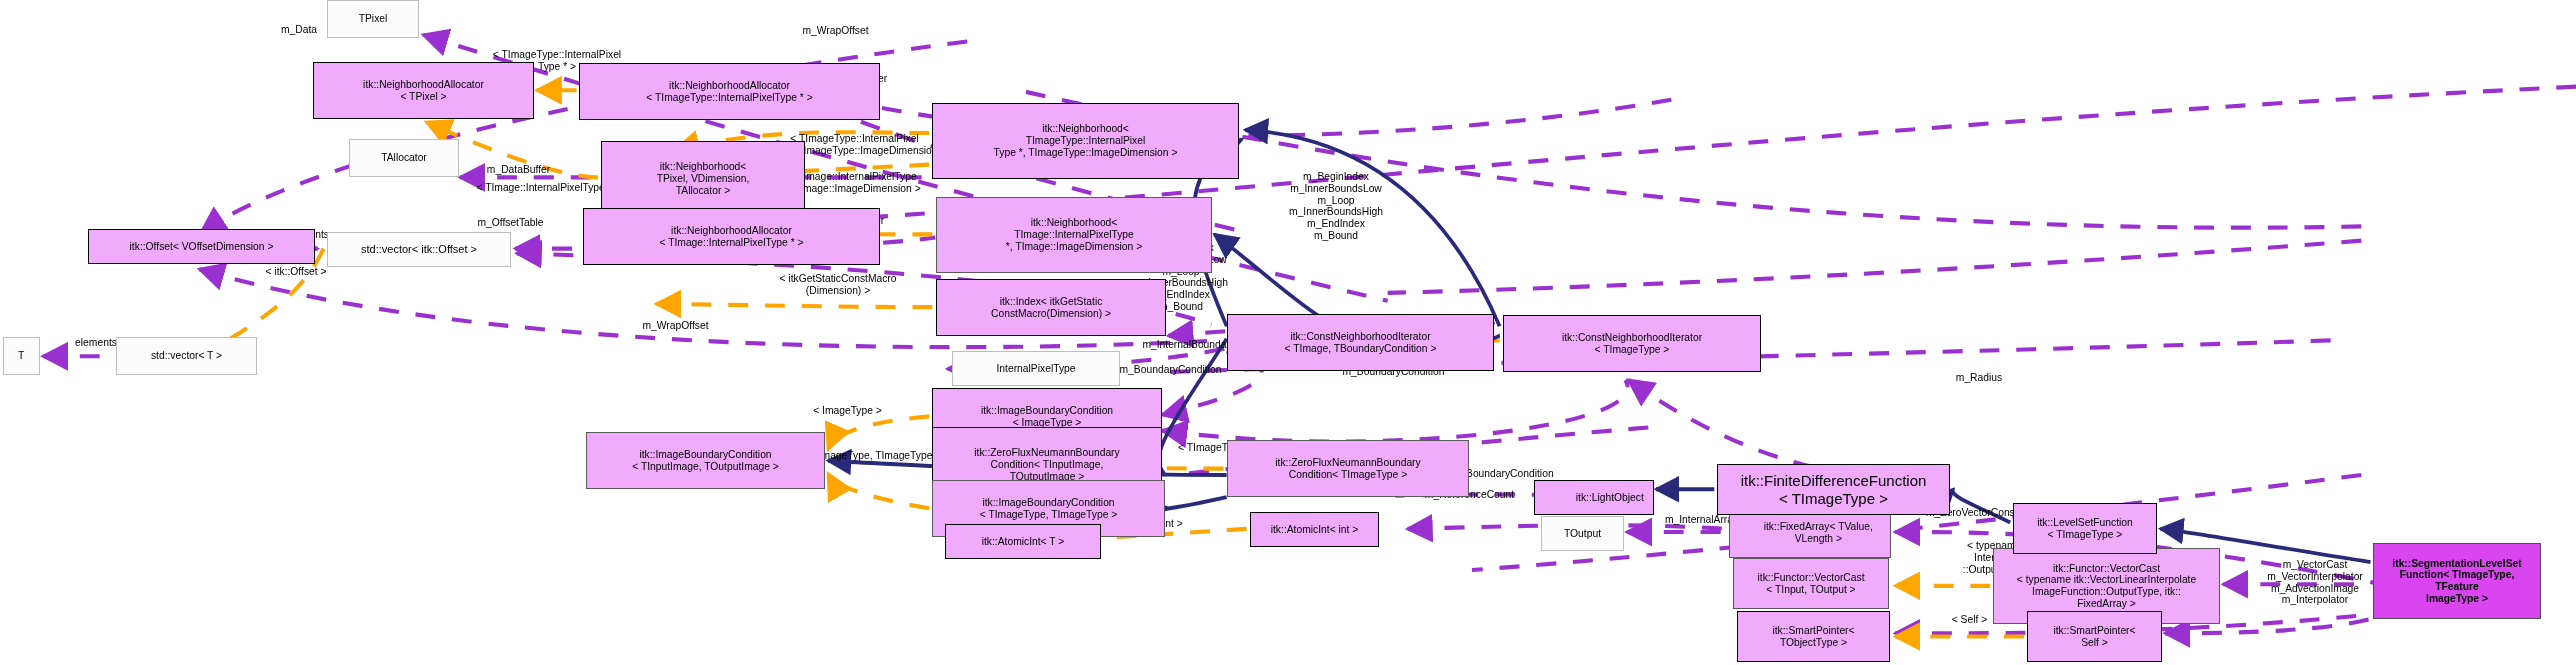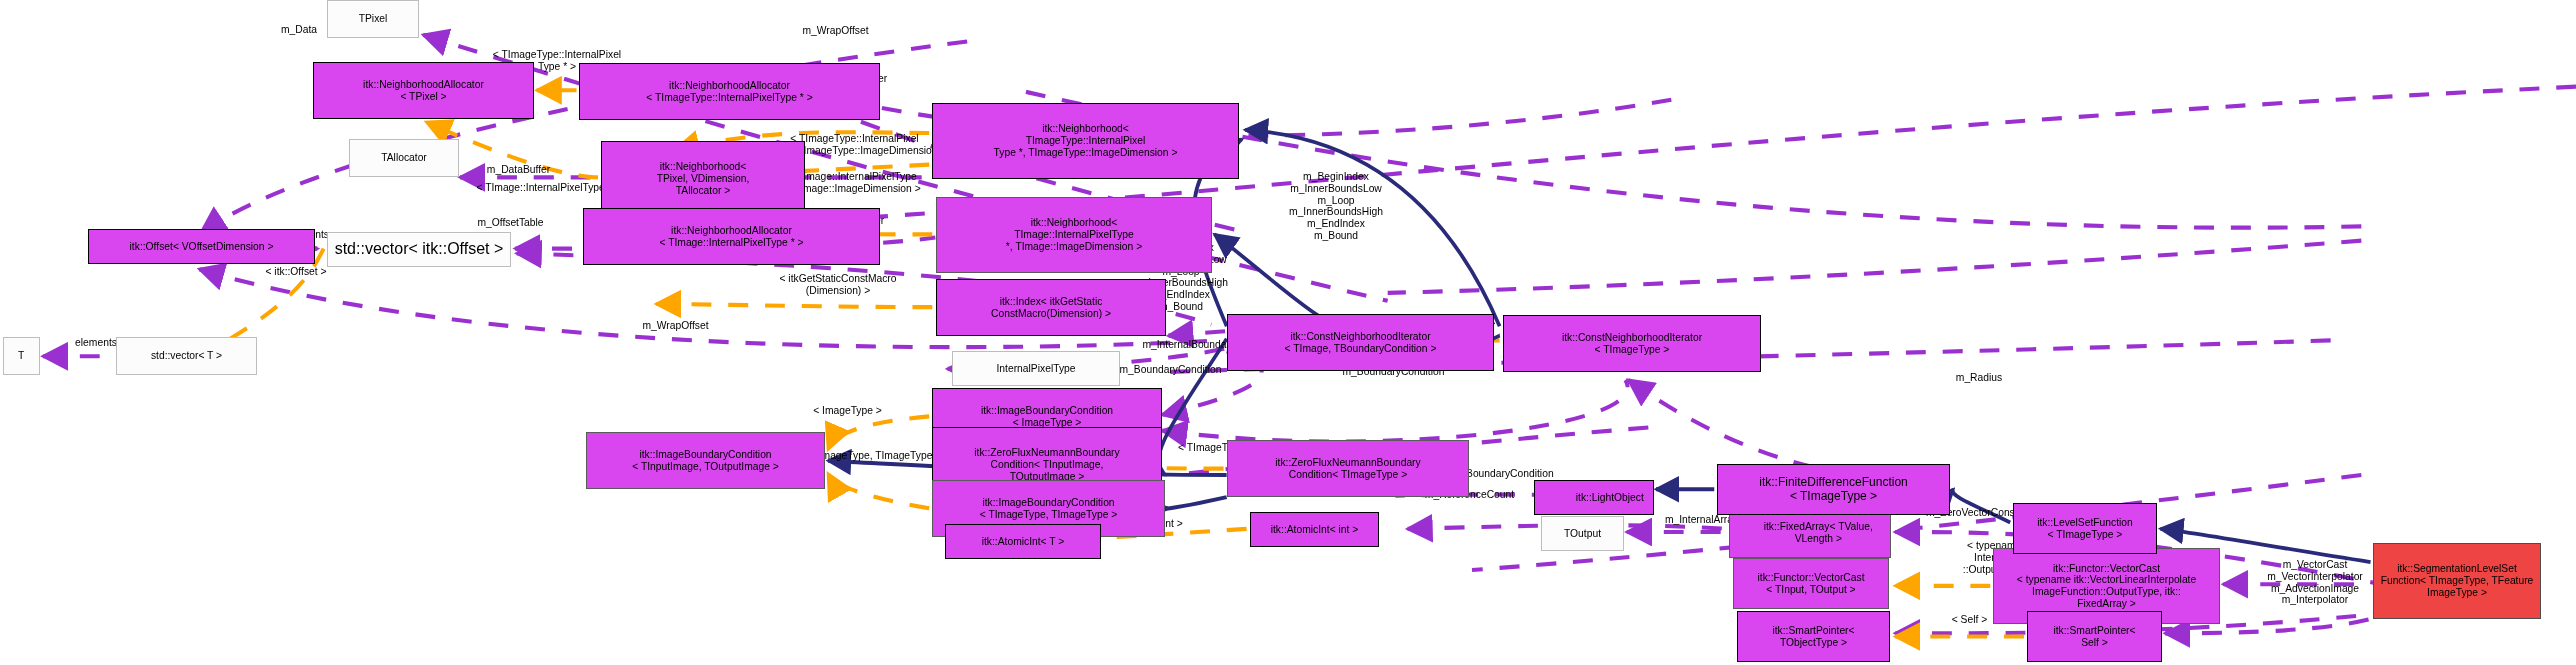--- a/index.html
+++ b/index.html
@@ -20,31 +20,31 @@
     box-sizing:border-box;
     display:flex;
     align-items:center;
     justify-content:center;
     text-align:center;
     font-size:10.3px;
     line-height:1.14;
     color:#000000;
     white-space:pre-line;
     padding:1.4px 3.4px;
-    background:#d946ef;
+    background:#f0abfc;
     z-index:3;
   }
   
   .node.plain{ border:1px solid #000000; }
   
   .node.grey{ border:1.7px solid #5a5a5a; }
   
   .node.tmpl{ border:1px solid #bdbdbd; background:#fcfcfc; }
   
-  .node.focus{ border:1.7px solid #4d4d4d; background:#ef4444; }
+  .node.focus{ border:1.7px solid #4d4d4d; background:#d946ef;font-weight:bold; }
 
   .edge-label{
     position:absolute;
     font-size:10.3px;
     line-height:1.15;
     color:#000000;
     text-align:center;
     white-space:pre-line;
     background:transparent;
     z-index:2;
@@ -144,21 +144,21 @@
 TAllocator &gt;</div>
     <div class="node plain" style="left: 932px; top: 103px; width: 307px; min-height: 76px; font-size: 10.3px;">itk::Neighborhood&lt;
  TImageType::InternalPixel
 Type *, TImageType::ImageDimension &gt;</div>
     <div class="node plain" style="left: 583px; top: 208px; width: 297px; min-height: 57px; font-size: 10.3px;">itk::NeighborhoodAllocator
 &lt; TImage::InternalPixelType * &gt;</div>
     <div class="node grey" style="left: 936px; top: 197px; width: 276px; min-height: 76px; font-size: 10.3px;">itk::Neighborhood&lt;
  TImage::InternalPixelType
 *, TImage::ImageDimension &gt;</div>
     <div class="node plain" style="left: 88px; top: 229px; width: 227px; min-height: 35px; font-size: 10.3px;">itk::Offset&lt; VOffsetDimension &gt;</div>
-    <div class="node tmpl" style="left: 327px; top: 232px; width: 184px; min-height: 35px; font-size: 16px;">std::vector&lt; itk::Offset &gt;</div>
+    <div class="node tmpl" style="left: 327px; top: 232px; width: 184px; min-height: 35px; font-size: 11px;">std::vector&lt; itk::Offset &gt;</div>
     <div class="node plain" style="left: 936px; top: 279px; width: 230px; min-height: 57px; font-size: 10.3px;">itk::Index&lt; itkGetStatic
 ConstMacro(Dimension) &gt;</div>
     <div class="node tmpl" style="left: 2.7px; top: 337px; width: 37px; min-height: 38px; font-size: 10.3px;">T</div>
     <div class="node tmpl" style="left: 116px; top: 337px; width: 141px; min-height: 38px; font-size: 10.3px;">std::vector&lt; T &gt;</div>
     <div class="node plain" style="left: 1227px; top: 314px; width: 267px; min-height: 57px; font-size: 10.3px;">itk::ConstNeighborhoodIterator
 &lt; TImage, TBoundaryCondition &gt;</div>
     <div class="node plain" style="left: 1503px; top: 315px; width: 258px; min-height: 57px; font-size: 10.3px;">itk::ConstNeighborhoodIterator
 &lt; TImageType &gt;</div>
     <div class="node tmpl" style="left: 952px; top: 351px; width: 168px; min-height: 35px; font-size: 10.3px;">InternalPixelType</div>
     <div class="node plain" style="left: 932px; top: 388px; width: 230px; min-height: 57px; font-size: 10.3px;">itk::ImageBoundaryCondition
@@ -171,21 +171,21 @@
     <div class="node grey" style="left: 1227px; top: 440px; width: 242px; min-height: 57px; font-size: 10.3px;">itk::ZeroFluxNeumannBoundary
 Condition&lt; TImageType &gt;</div>
     <div class="node grey" style="left: 932px; top: 480px; width: 233px; min-height: 57px; font-size: 10.3px;">itk::ImageBoundaryCondition
 &lt; TImageType, TImageType &gt;</div>
     <div class="node plain" style="left: 945px; top: 524px; width: 156px; min-height: 35px; font-size: 10.3px;">itk::AtomicInt&lt; T &gt;</div>
     <div class="node plain" style="left: 1250px; top: 512px; width: 129px; min-height: 35px; font-size: 10.3px;">itk::AtomicInt&lt; int &gt;</div>
     <div class="node plain" style="left: 1534px; top: 480px; width: 120px; min-height: 35px; font-size: 10.3px; padding-left: 35px;">itk::LightObject</div>
     <div class="node tmpl" style="left: 1541px; top: 516px; width: 83px; min-height: 35px; font-size: 10.3px;">TOutput</div>
     <div class="node grey" style="left: 1729px; top: 507px; width: 162px; min-height: 51px; font-size: 10.3px; padding-left: 20px;">itk::FixedArray&lt; TValue,
 VLength &gt;</div>
-    <div class="node plain" style="left: 1717px; top: 464px; width: 233px; min-height: 51px; font-size: 12px;">itk::FiniteDifferenceFunction
+    <div class="node plain" style="left: 1717px; top: 464px; width: 233px; min-height: 51px; font-size: 15px;">itk::FiniteDifferenceFunction
 &lt; TImageType &gt;</div>
     <div class="node grey" style="left: 1733px; top: 558px; width: 156px; min-height: 51px; font-size: 10.3px;">itk::Functor::VectorCast
 &lt; TInput, TOutput &gt;</div>
     <div class="node grey" style="left: 1993px; top: 548px; width: 227px; min-height: 76px; font-size: 10.3px;">itk::Functor::VectorCast
 &lt; typename itk::VectorLinearInterpolate
 ImageFunction::OutputType, itk::
 FixedArray &gt;</div>
     <div class="node plain" style="left: 1737px; top: 611px; width: 153px; min-height: 51px; font-size: 10.3px;">itk::SmartPointer&lt;
 TObjectType &gt;</div>
     <div class="node plain" style="left: 2027px; top: 611px; width: 135px; min-height: 51px; font-size: 10.3px;">itk::SmartPointer&lt;

